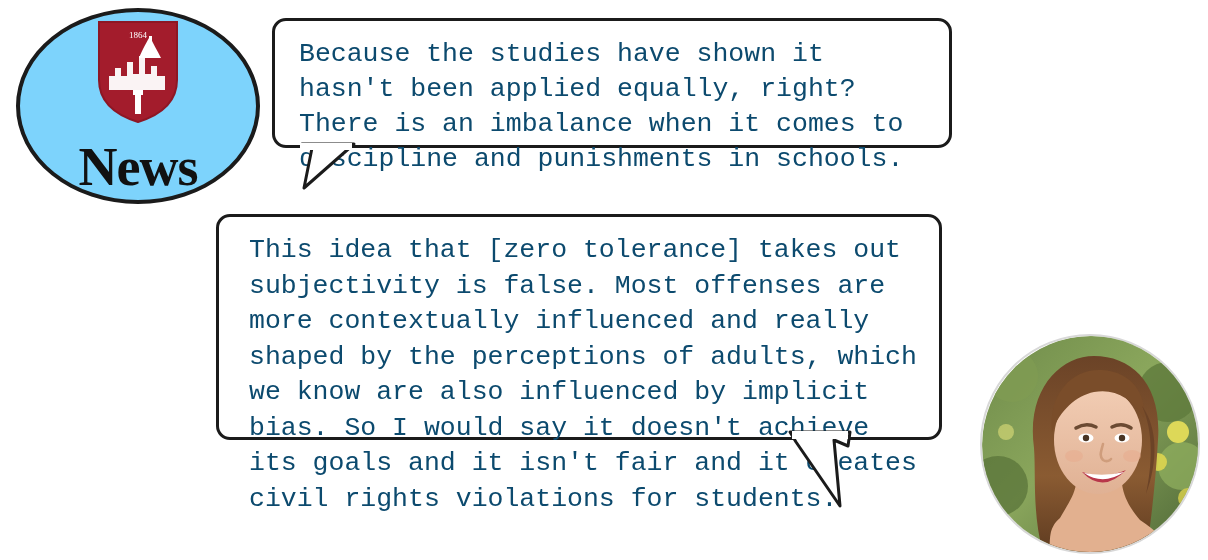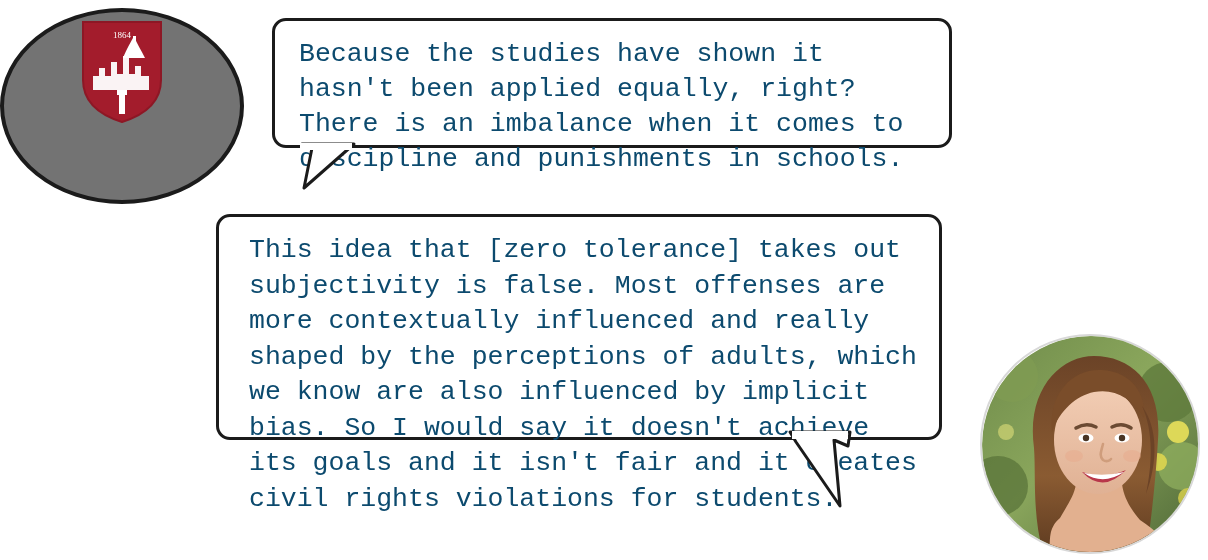--- a/index.html
+++ b/index.html
@@ -11,27 +11,27 @@
     width: 1208px;
     height: 560px;
     position: relative;
     overflow: hidden;
     font-family: "Liberation Serif", serif;
   }
 
   
   .logo-circle {
     position: absolute;
-    left: 0;
+    left: 16px;
     top: 8px;
     width: 244px;
     height: 196px;
     border: 4px solid #1b1b1b;
     border-radius: 50%;
-    background: #737373;
+    background: #7dd3fc;
     box-sizing: border-box;
   }
   .shield-wrap {
     position: absolute;
     left: 50%;
     top: 6px;
     transform: translateX(-50%);
     width: 86px;
     height: 108px;
   }
@@ -138,20 +138,21 @@
       <text x="43" y="20" font-family="Liberation Serif, serif" font-size="9" fill="#ffffff" text-anchor="middle">1864</text>
       <path d="M14 72 L14 58 L20 58 L20 50 L26 50 L26 58 L32 58 L32 44 L38 44
                L38 56 L44 56 L44 38 L50 38 L50 56 L56 56 L56 48 L62 48 L62 58
                L70 58 L70 72 Z" fill="#ffffff" opacity="0.95"></path>
       <path d="M54 18 L57 18 L57 40 L54 40 Z" fill="#ffffff"></path>
       <path d="M44 40 C48 30 52 24 55 18 C58 26 62 32 66 40 Z" fill="#ffffff"></path>
       <rect x="40" y="76" width="6" height="20" fill="#ffffff"></rect>
       <rect x="38" y="72" width="10" height="5" fill="#ffffff"></rect>
     </svg>
   </div>
+  <div class="news-word">News</div>
 </div>
 
 <div class="bubble" id="bubble-top">
   <p>Because the studies have shown it hasn't been applied equally, right? There is an imbalance when it comes to discipline and punishments in schools.</p>
 </div>
 <svg class="tail" id="tail-top" width="90" height="56" viewBox="0 0 90 56">
   <path d="M22 4 L74 4 L24 48 L32 8 Z" fill="#ffffff" stroke="#1b1b1b" stroke-width="3" stroke-linejoin="round"></path>
 </svg>
 <div class="tail-cover" id="cover-top"></div>
 

